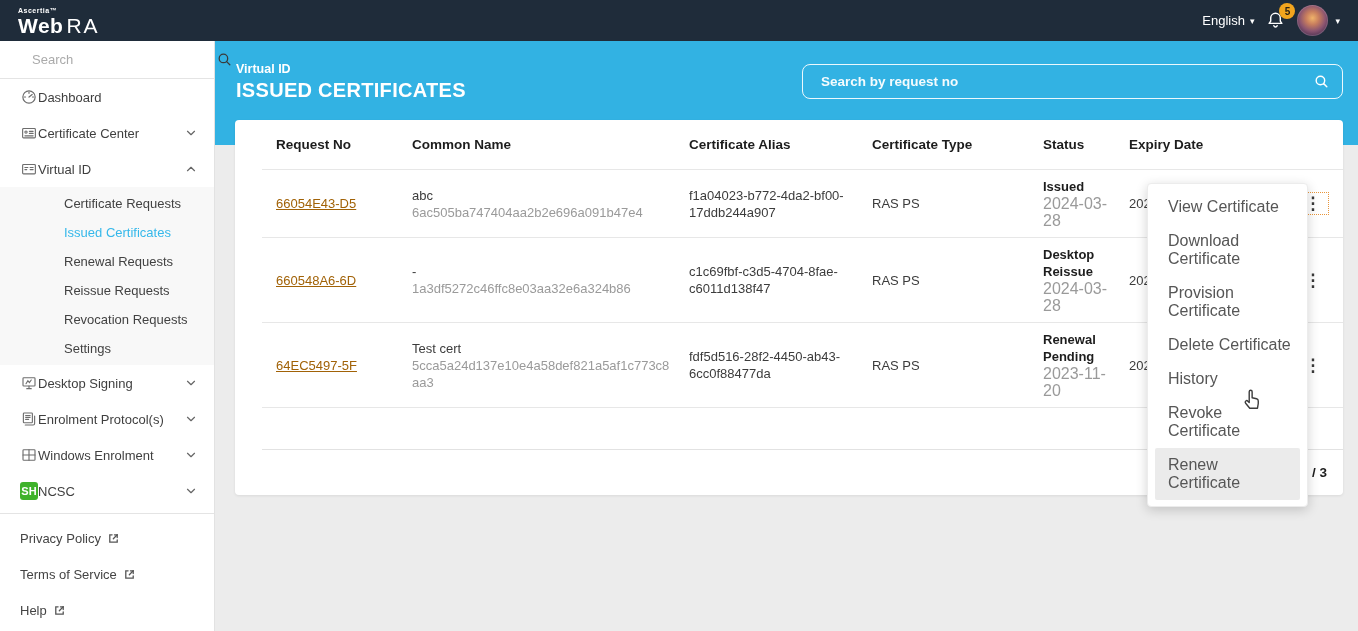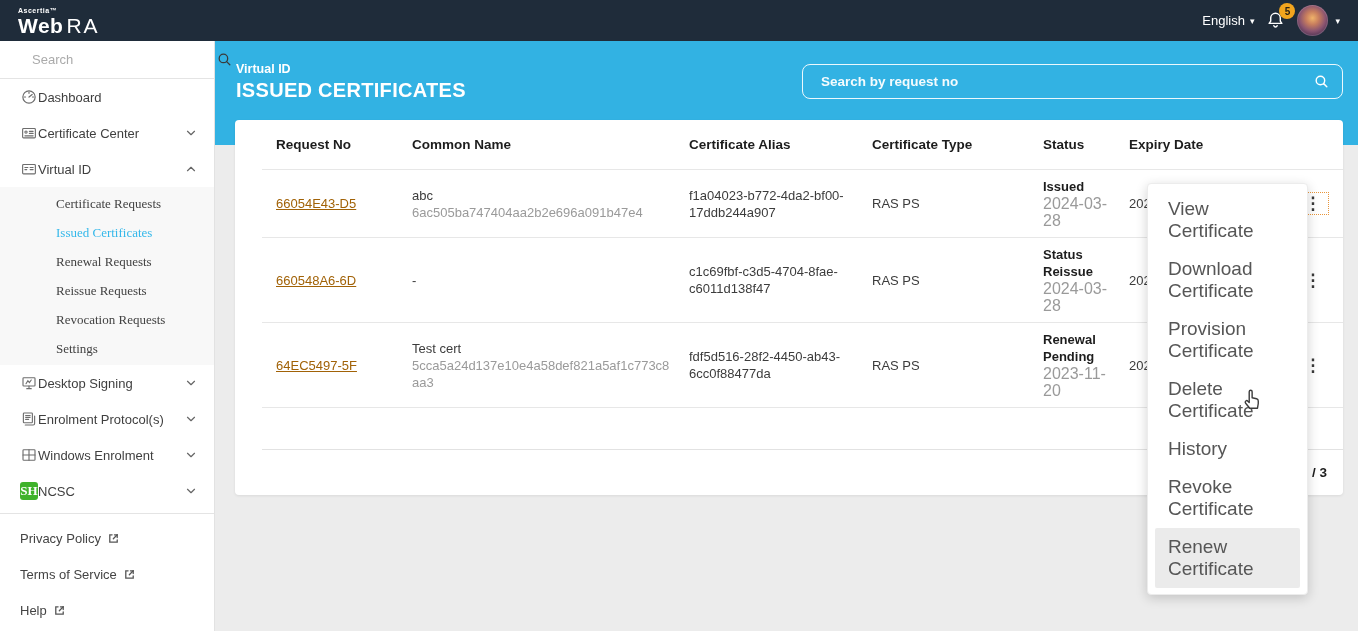--- a/index.html
+++ b/index.html
@@ -25,24 +25,24 @@
 
   
   .sidebar { position:absolute; left:0; top:41px; width:215px; height:590px; background:#fff; border-right:1px solid #e2e2e2; z-index:20; font-size:13px; color:#3f3f3f; }
   .side-search { height:38px; border-bottom:1px solid #e4e4e4; display:flex; align-items:center; padding:0 14px 0 20px; gap:8px; }
   .side-search input { flex:1; border:none; outline:none; font-size:13px; color:#555; font-family:inherit;margin-left:12px; }
   .side-search input::placeholder { color:#aaa; }
   .nav-item { height:36px; display:flex; align-items:center; padding:0 16px 0 20px; gap:0; cursor:pointer; }
   .nav-item .lbl { flex:1; }
   .nav-icon { width:18px; height:18px; color:#6d6d6d; flex:none; display:flex; align-items:center; justify-content:center; }
   .chev { width:14px; height:14px; color:#666; flex:none; }
-  .submenu { background:#f8f8f8; padding:2px 8px;font-family:Liberation Serif, serif; }
+  .submenu { background:#f8f8f8; padding:2px 16px; }
   .sub-item { height:29px; display:flex; align-items:center; padding-left:48px; cursor:pointer; color:#424242; }
   .sub-item.active { color:#35b8ea; }
-  .ncsc-badge { width:18px; height:18px; border-radius:3px; background:#3fb22b; color:#fff; font-size:13px; font-weight:bold; display:flex; align-items:center; justify-content:center; flex:none;font-family:Liberation Serif, serif; }
+  .ncsc-badge { width:18px; height:18px; border-radius:3px; background:#3fb22b; color:#fff; font-size:11px; font-weight:bold; display:flex; align-items:center; justify-content:center; flex:none; }
   .side-divider { border-top:1px solid #e4e4e4; margin:4px 0 6px 0; }
   .foot-link { height:36px; display:flex; align-items:center; padding-left:20px; gap:6px; cursor:pointer; color:#444; }
   .ext-icon { width:13px; height:13px; color:#555; }
 
   
   .main { position:absolute; left:215px; top:41px; width:1143px; height:590px; background:#ececec; }
   .cyanband { position:absolute; left:0; top:0; width:1143px; height:104px; background:#32b2e3; }
   .ptitle { position:absolute; left:21px; top:21px; color:#fff; z-index:2; }
   .ptitle .bc { font-size:12.5px; font-weight:bold; margin-bottom:3px; }
   .ptitle .t { font-size:20px; font-weight:bold; letter-spacing:.3px; }
@@ -68,21 +68,21 @@
   .hash, .subdate { color:#9a9a9a; }
   .status-b { font-weight:bold; color:#1d1d1d; }
   .subdate { font-size:16px; }
   .kebab { font-size:17px; font-weight:bold; color:#3a3a3a; cursor:pointer; line-height:1; padding:2px 6px; }
   .kebab.focused { outline:1px dotted #e8963c; }
   .card-spacer { flex:1; }
   .card-foot { height:46px; border-top:1px solid #e2e2e2; display:flex; align-items:center; justify-content:flex-end; padding-right:16px; font-size:13.5px; font-weight:bold; color:#1d1d1d; gap:8px; }
 
   
   .ctx { position:absolute; left:1147px; top:183px; width:161px; background:#fff; border:1px solid #ececec; border-radius:4px; box-shadow:0 3px 12px rgba(0,0,0,.18); z-index:40; padding:6px 0; }
-  .ctx-item { font-size:19px; color:#565656; padding:8px 10px 8px 20px; cursor:pointer; }
+  .ctx-item { font-size:16px; color:#565656; padding:8px 10px 8px 20px; cursor:pointer; }
   .ctx-item.hl { background:#ebebeb; margin:0 7px; padding-left:13px; border-radius:2px; }
   .cursor-hand { position:absolute; left:1240px; top:386px; z-index:50; pointer-events:none; }
 
   svg { display:block; }
 </style>
 </head>
 <body>
 
 <div class="page">
 
@@ -311,25 +311,26 @@
         <div class="cell c-expiry">202</div>
         <div class="cell c-actions">
             <span class="kebab focused">⋮</span>
           </div>
       </div>
 
       <div class="trow tbody-row">
         <div class="cell c-req"><a class="req-link">660548A6-6D</a></div>
         <div class="cell c-common">
           <div>-</div>
+          <div class="hash">1a3df5272c46ffc8e03aa32e6a324b86</div>
         </div>
         <div class="cell c-alias">c1c69fbf-c3d5-4704-8fae-c6011d138f47</div>
         <div class="cell c-type">RAS PS</div>
         <div class="cell c-status">
-          <div class="status-b">Status Reissue</div>
+          <div class="status-b">Desktop Reissue</div>
           <div class="subdate">2024-03-28</div>
         </div>
         <div class="cell c-expiry">202</div>
         <div class="cell c-actions">
             <span class="kebab">⋮</span>
           </div>
       </div>
 
       <div class="trow tbody-row">
         <div class="cell c-req"><a class="req-link">64EC5497-5F</a></div>

